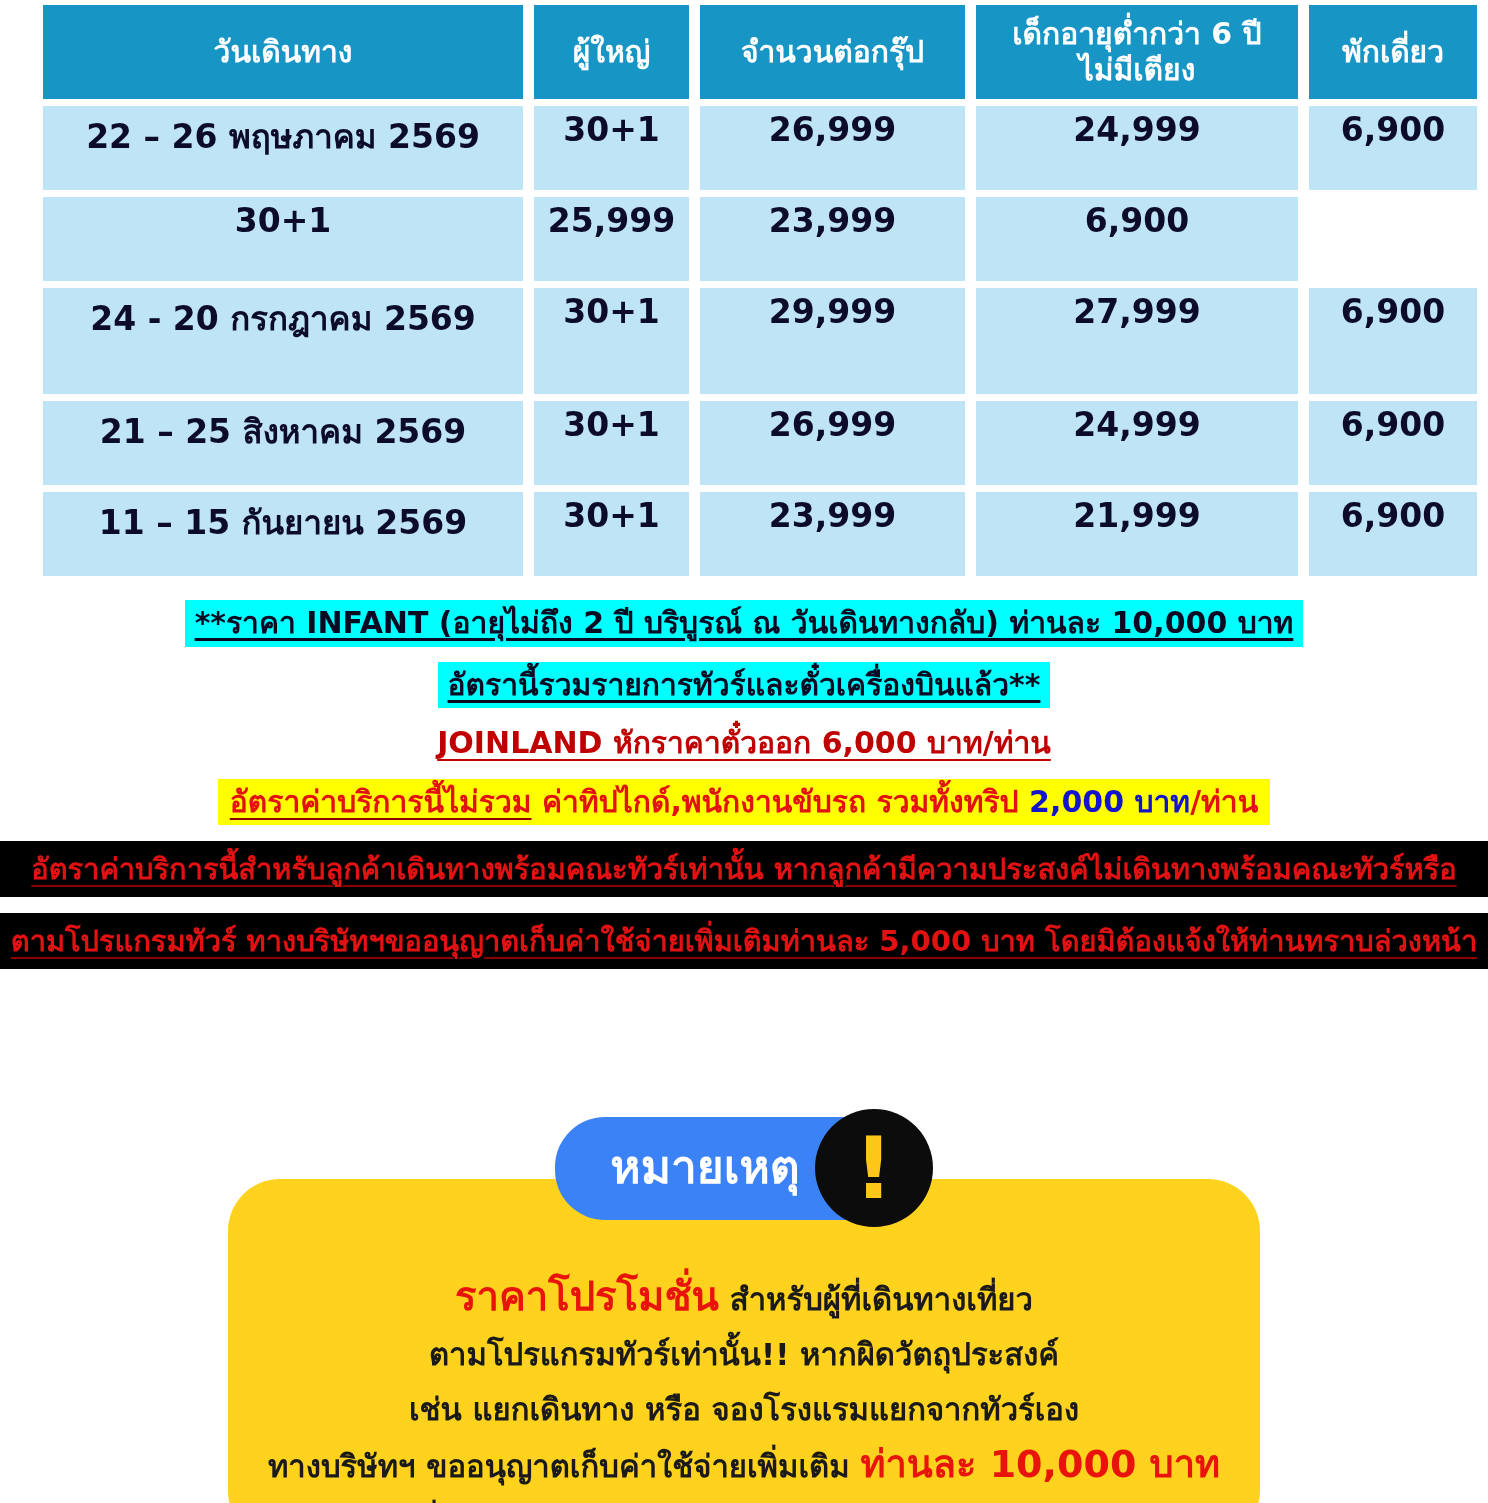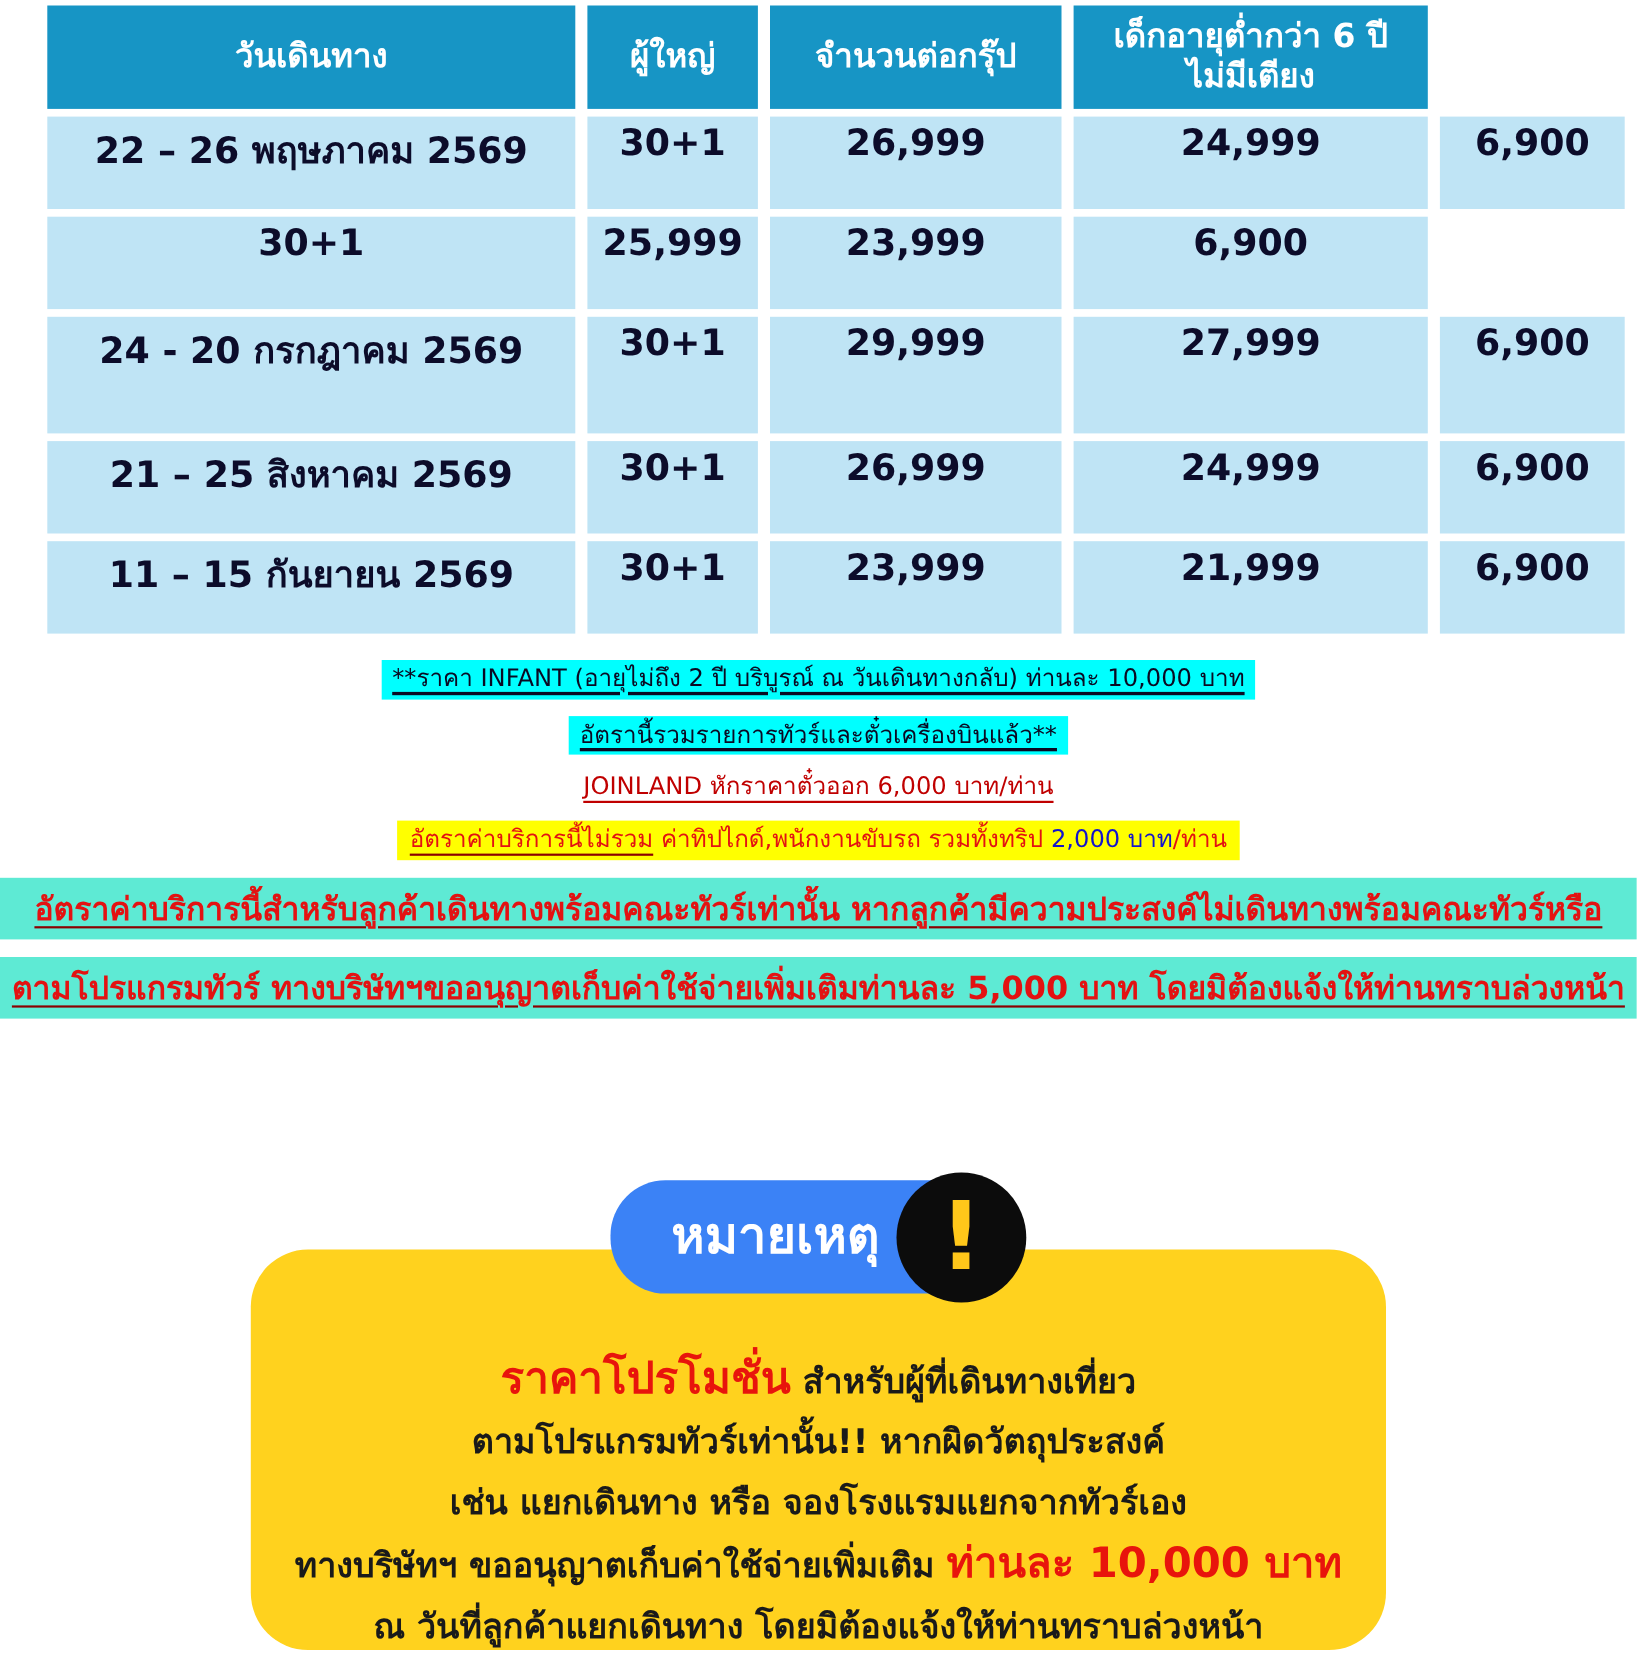--- a/index.html
+++ b/index.html
@@ -20,32 +20,32 @@
     background:#BFE4F5; color:#0C0C2A; font-weight:700; font-size:33px;
     display:flex; flex-direction:column; align-items:center; 
     text-align:center; min-height:84px; padding:4px 6px;
   }
   .row-tall .td { min-height:106px; }
   .subnote { color:#FF0000; font-size:29px; line-height:1.15; font-weight:700; }
   .subnote:empty { display:none; }
 
   
   .notes { text-align:center; margin-top:24px; }
-  .note-line { margin:15px 16px; font-size:22px; font-weight:400; line-height:1.35; }
+  .note-line { margin:15px 16px; font-size:30px; font-weight:700; line-height:1.35; }
   .hl-cyan {
     background:#00FFFF; color:#0A0A23; display:inline-block; padding:3px 10px;
     text-decoration:underline; text-decoration-thickness:3px; text-underline-offset:5px;
   }
   .joinland { color:#C00000; text-decoration:underline; text-decoration-thickness:2px; text-underline-offset:6px; }
   .hl-yellow-inline { background:#FFFF00; color:#E31212; display:inline-block; padding:3px 12px; }
   .tip-prefix { text-decoration:underline; text-decoration-color:#8B0000; text-decoration-thickness:2px; text-underline-offset:6px; }
   .tip-blue { color:#1414CC; }
   .tip-red { color:#E31212; }
   .hl-yellow-full {
-    background:#5eead4; color:#E31212; display:block; width:1488px; padding:5px 2px;
+    background:#000000; color:#E31212; display:block; width:1488px; padding:5px 2px;
     font-size:29px; font-weight:700; margin:16px 0; white-space:nowrap; overflow:hidden;
     text-decoration:underline; text-decoration-color:#8B0000; text-decoration-thickness:2px; text-underline-offset:6px;
     text-align:center;
   }
 
   
   .notice-wrap { margin-top:138px; position:relative; }
   .badge-row { display:flex; justify-content:center; align-items:center; position:relative; z-index:2; height:122px; }
   .badge-pill {
     background:#3b82f6; color:#ffffff; font-size:46px; font-weight:700;
@@ -68,20 +68,21 @@
 <body>
 
 <div>
 
   <div class="price-table">
     <div class="t-row">
       <div class="th">วันเดินทาง</div>
       <div class="th">ผู้ใหญ่</div>
       <div class="th">จำนวนต่อกรุ๊ป</div>
       <div class="th">เด็กอายุต่ำกว่า 6 ปี ไม่มีเตียง</div>
+      <div class="th">พักเดี่ยว</div>
     </div>
 
     <div class="t-row">
       <div class="td">
         <span>22 – 26 พฤษภาคม 2569</span>
 
       </div>
       <div class="td">30+1</div>
       <div class="td">26,999</div>
       <div class="td">24,999</div>

